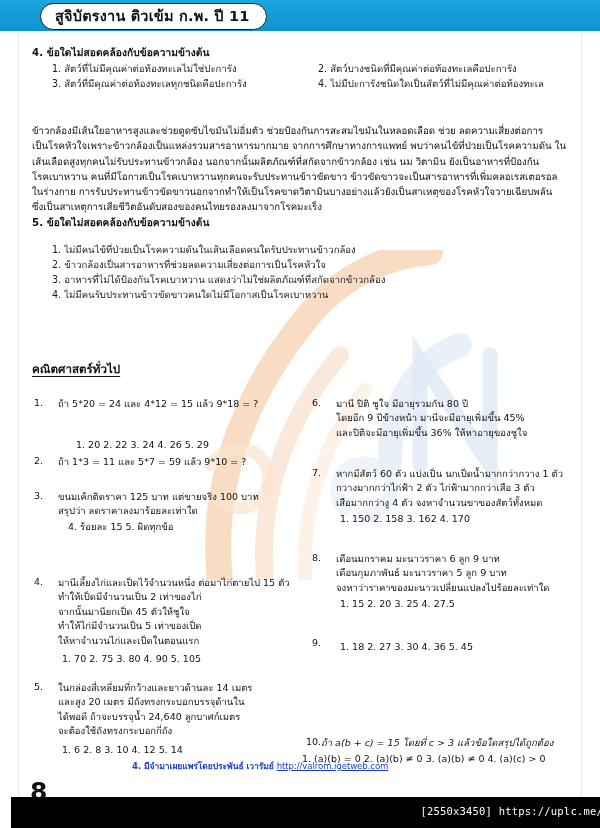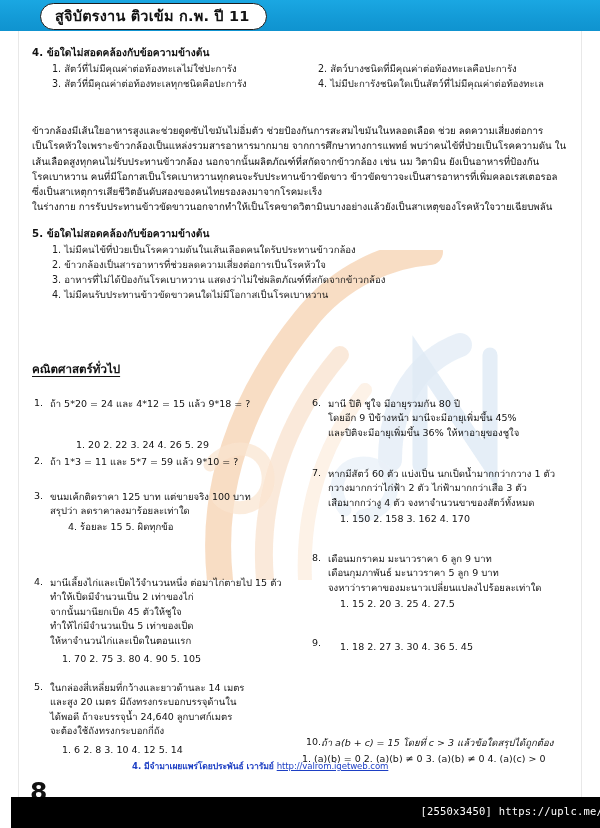--- a/index.html
+++ b/index.html
@@ -112,21 +112,21 @@
     text-underline-offset: 3px;
   }
   
   .mq { position: absolute; font-size: 9.5px; color: #121212; }
   .mq .num {
     position: absolute;
     left: 0; top: 0;
     width: 18px;
     text-align: left;
   }
-  .mq .body { margin-left: 16px; }
+  .mq .body { margin-left: 24px; }
   .mq .body .l { line-height: 14.4px; white-space: nowrap; }
   .mq .opts { margin-left: 20px; line-height: 14.4px; white-space: nowrap; padding-top: 1px; }
   .mq.wide .body { margin-left: 15px; font-style: italic; }
   .mq.wide .opts { margin-left: 23px; }
 
   
   .bluelink {
     position: absolute;
     left: 132px;
     top: 759px;
@@ -216,25 +216,25 @@
     <div class="block" style="left:318px; top:30px;">
       <div class="choice-line">2. สัตว์บางชนิดที่มีคุณค่าต่อท้องทะเลคือปะการัง</div>
       <div class="choice-line">4. ไม่มีปะการังชนิดใดเป็นสัตว์ที่ไม่มีคุณค่าต่อท้องทะเล</div>
     </div>
 
     <div class="block para" style="left:32px; top:92px; width:518px;">
       <div>ข้าวกล้องมีเส้นใยอาหารสูงและช่วยดูดซับไขมันไม่อิ่มตัว ช่วยป้องกันการสะสมไขมันในหลอดเลือด ช่วย ลดความเสี่ยงต่อการ</div>
       <div>เป็นโรคหัวใจเพราะข้าวกล้องเป็นแหล่งรวมสารอาหารมากมาย จากการศึกษาทางการแพทย์ พบว่าคนไข้ที่ป่วยเป็นโรคความดัน ใน</div>
       <div>เส้นเลือดสูงทุกคนไม่รับประทานข้าวกล้อง นอกจากนั้นผลิตภัณฑ์ที่สกัดจากข้าวกล้อง เช่น นม วิตามิน ยังเป็นอาหารที่ป้องกัน</div>
       <div>โรคเบาหวาน คนที่มีโอกาสเป็นโรคเบาหวานทุกคนจะรับประทานข้าวขัดขาว ข้าวขัดขาวจะเป็นสารอาหารที่เพิ่มคลอเรสเตอรอล</div>
+      <div>ในร่างกาย การรับประทานข้าวขัดขาวนอกจากทำให้เป็นโรคขาดวิตามินบางอย่างแล้วยังเป็นสาเหตุของโรคหัวใจวายเฉียบพลัน</div>
       <div>ซึ่งเป็นสาเหตุการเสียชีวิตอันดับสองของคนไทยรองลงมาจากโรคมะเร็ง</div>
-      <div>ในร่างกาย การรับประทานข้าวขัดขาวนอกจากทำให้เป็นโรคขาดวิตามินบางอย่างแล้วยังเป็นสาเหตุของโรคหัวใจวายเฉียบพลัน</div>
-    </div>
-
-    <div class="block qhead" style="left:32px; top:194px;">5. ข้อใดไม่สอดคล้องกับข้อความข้างต้น</div>
+    </div>
+
+    <div class="block qhead" style="left:32px; top:183px;">5. ข้อใดไม่สอดคล้องกับข้อความข้างต้น</div>
 
     <div class="block" style="left:52px; top:211px;">
       <div class="choice-line">1. ไม่มีคนไข้ที่ป่วยเป็นโรคความดันในเส้นเลือดคนใดรับประทานข้าวกล้อง</div>
       <div class="choice-line">2. ข้าวกล้องเป็นสารอาหารที่ช่วยลดความเสี่ยงต่อการเป็นโรคหัวใจ</div>
       <div class="choice-line">3. อาหารที่ไม่ได้ป้องกันโรคเบาหวาน แสดงว่าไม่ใช่ผลิตภัณฑ์ที่สกัดจากข้าวกล้อง</div>
       <div class="choice-line">4. ไม่มีคนรับประทานข้าวขัดขาวคนใดไม่มีโอกาสเป็นโรคเบาหวาน</div>
     </div>
 
     <div class="block sec-title" style="left:32px; top:329px;">คณิตศาสตร์ทั่วไป</div>
 

